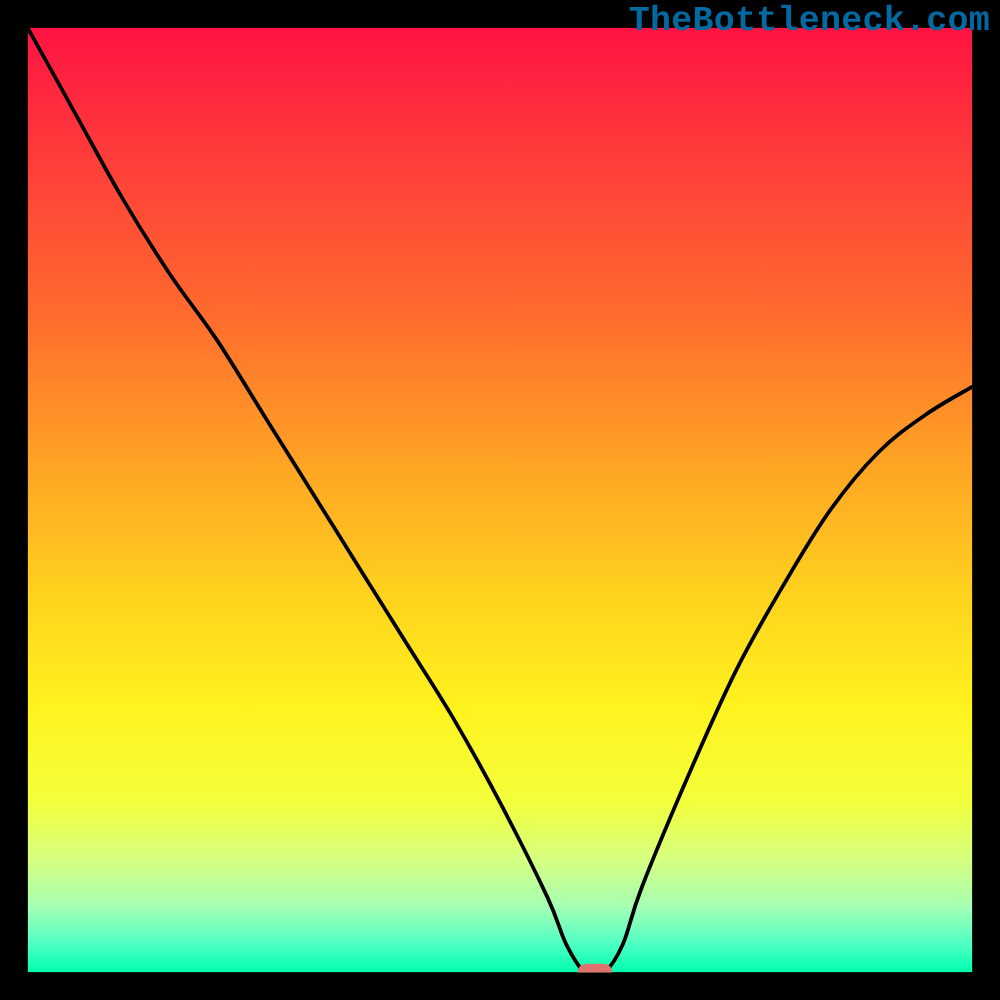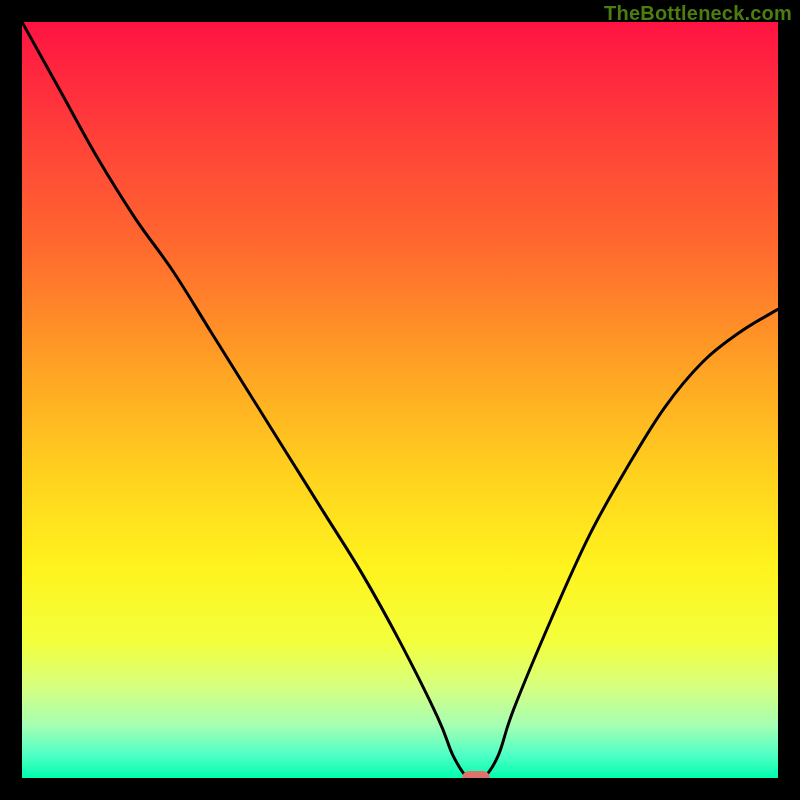--- a/index.html
+++ b/index.html
@@ -34,24 +34,24 @@
     position: absolute;
     left: 0;
     top: 0;
     width: 100%;
     height: 100%;
   }
   .watermark {
     position: absolute;
     top: 2px;
     right: 8px;
-    font-family: Liberation Sans, sans-serif;
-    font-size: 20px;
+    font-family: Liberation Mono, monospace;
+    font-size: 28px;
     font-weight: 600;
-    color: #4d7c0f;
+    color: #0369a1;
     letter-spacing: 0.2px;
     user-select: none;
   }
   .marker {
     position: absolute;
     width: 28px;
     height: 14px;
     border-radius: 7px;
     transform: translate(-50%, -50%);
   }

